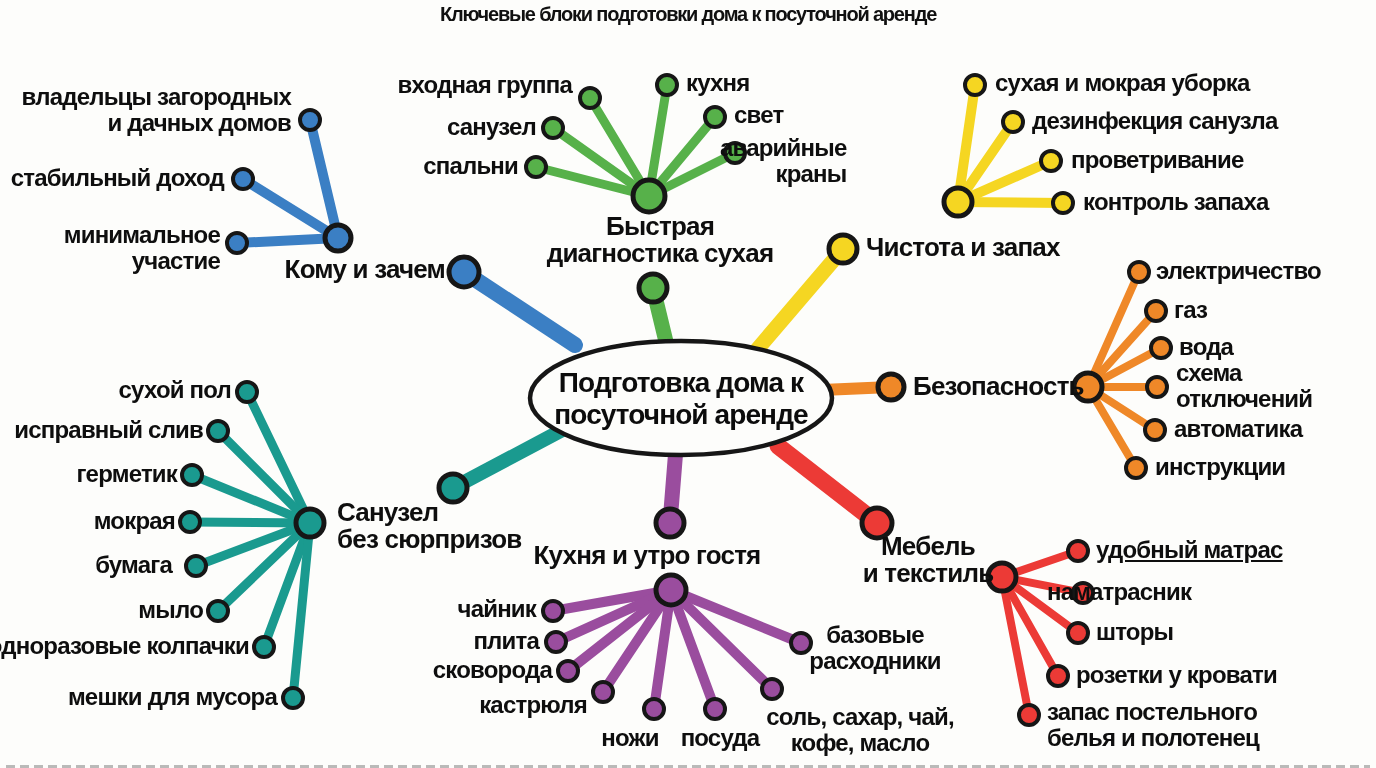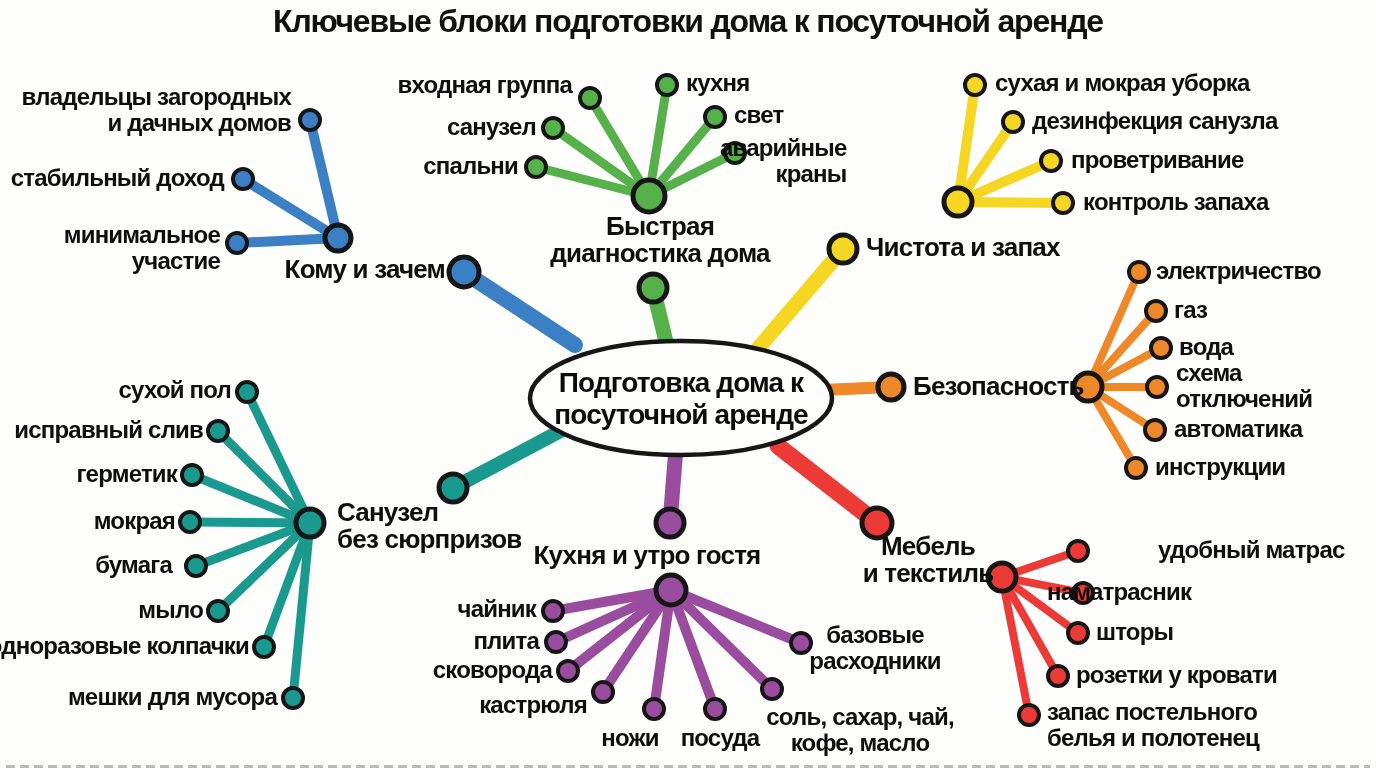--- a/index.html
+++ b/index.html
@@ -5,21 +5,21 @@
   html,body{margin:0;padding:0;}
   body{
     width:1376px;height:768px;position:relative;overflow:hidden;
     background:#fdfdfb;
     font-family:"Liberation Sans", sans-serif;
   }
   #stage{position:absolute;inset:0;width:1376px;height:768px;}
   #mindmap-svg{position:absolute;left:0;top:0;z-index:1;}
   #title{
     position:absolute;top:3px;left:0;width:100%;text-align:center;
-    font-size:32px;font-weight:700;letter-spacing:-1.2px;color:#101010;z-index:4;
+    font-size:20px;font-weight:700;letter-spacing:-1.2px;color:#101010;z-index:4;
   }
   .label{
     position:absolute;font-weight:700;font-size:24px;line-height:26px;
     letter-spacing:-0.8px;color:#0e0e0e;white-space:pre-line;z-index:4;
   }
   .branch-label{font-size:26px;line-height:27px;}
   .align-right{transform:translate(-100%,-50%);text-align:right;}
   .align-left{transform:translate(0,-50%);text-align:left;}
   .align-center{transform:translate(-50%,-50%);text-align:center;}
   #center-text{
@@ -151,21 +151,21 @@
   <div id="center-text">Подготовка дома к
 посуточной аренде</div>
   <div id="labels-layer">
       <div class="label align-right branch-label" style="left: 445px; top: 269px;">Кому и зачем</div>
       <div class="label align-right" style="left: 291px; top: 110px;">владельцы загородных
 и дачных домов</div>
       <div class="label align-right" style="left: 224px; top: 178px;">стабильный доход</div>
       <div class="label align-right" style="left: 220px; top: 248px;">минимальное
 участие</div>
       <div class="label align-center branch-label" style="left: 660px; top: 240px;">Быстрая
-диагностика дома</div>
+диагностика сухая</div>
       <div class="label align-right" style="left: 572px; top: 85px;">входная группа</div>
       <div class="label align-right" style="left: 536px; top: 127px;">санузел</div>
       <div class="label align-right" style="left: 518px; top: 166px;">спальни</div>
       <div class="label align-left" style="left: 686px; top: 83px;">кухня</div>
       <div class="label align-left" style="left: 734px; top: 115px;">свет</div>
       <div class="label align-left" style="left: 720px; top: 161px; text-align: right;">аварийные
 краны</div>
       <div class="label align-left branch-label" style="left: 866px; top: 247px;">Чистота и запах</div>
       <div class="label align-left" style="left: 995px; top: 83px;">сухая и мокрая уборка</div>
       <div class="label align-left" style="left: 1032px; top: 121px;">дезинфекция санузла</div>
@@ -173,21 +173,21 @@
       <div class="label align-left" style="left: 1083px; top: 202px;">контроль запаха</div>
       <div class="label align-left branch-label" style="left: 913px; top: 386px;">Безопасность</div>
       <div class="label align-left" style="left: 1156px; top: 271px;">электричество</div>
       <div class="label align-left" style="left: 1174px; top: 310px;">газ</div>
       <div class="label align-left" style="left: 1179px; top: 347px;">вода</div>
       <div class="label align-left" style="left: 1176px; top: 386px;">схема отключений</div>
       <div class="label align-left" style="left: 1174px; top: 429px;">автоматика</div>
       <div class="label align-left" style="left: 1155px; top: 467px;">инструкции</div>
       <div class="label align-center branch-label" style="left: 928px; top: 560px;">Мебель
 и текстиль</div>
-      <div class="label align-left" style="left: 1158px; top: 550px;">удобный матрас</div>
+      <div class="label align-left" style="left: 1096px; top: 550px; text-decoration: underline;">удобный матрас</div>
       <div class="label align-left" style="left: 1047px; top: 592px;">наматрасник</div>
       <div class="label align-left" style="left: 1096px; top: 632px;">шторы</div>
       <div class="label align-left" style="left: 1076px; top: 675px;">розетки у кровати</div>
       <div class="label align-left" style="left: 1047px; top: 725px;">запас постельного
 белья и полотенец</div>
       <div class="label align-center branch-label" style="left: 647px; top: 555px;">Кухня и утро гостя</div>
       <div class="label align-right" style="left: 536px; top: 609px;">чайник</div>
       <div class="label align-right" style="left: 539px; top: 641px;">плита</div>
       <div class="label align-right" style="left: 552px; top: 670px;">сковорода</div>
       <div class="label align-right" style="left: 587px; top: 705px;">кастрюля</div>

